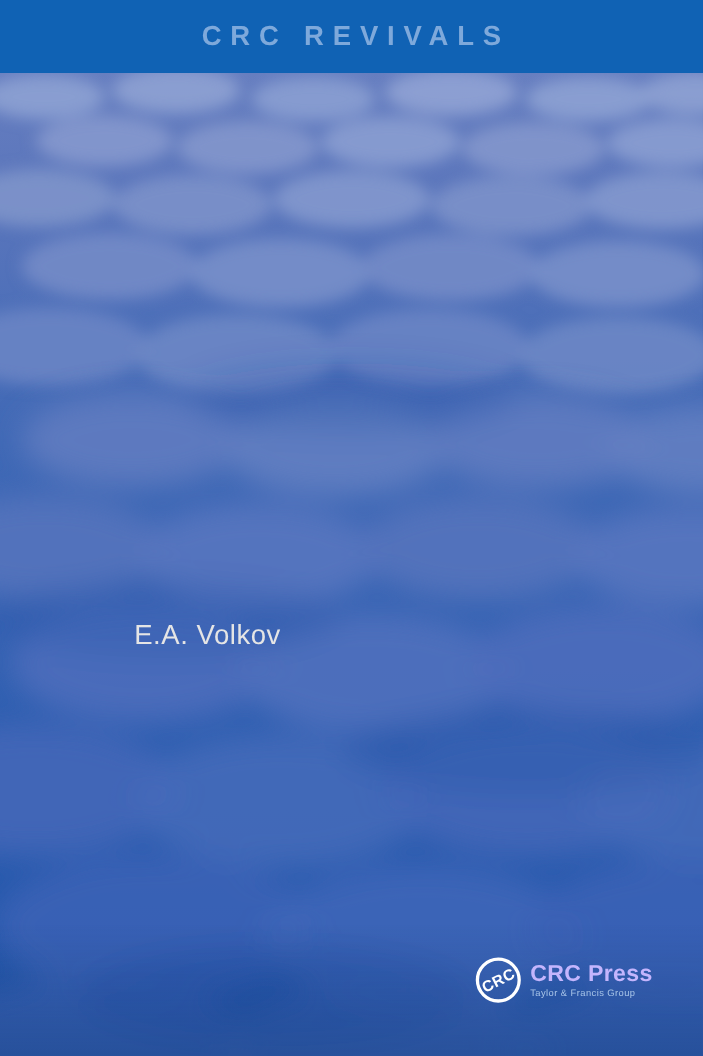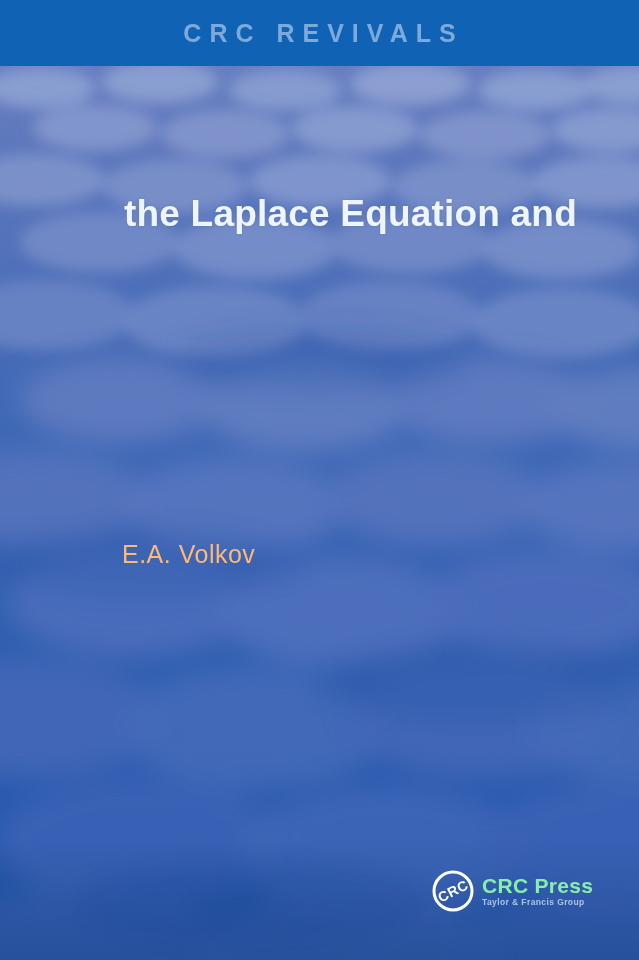--- a/index.html
+++ b/index.html
@@ -55,47 +55,47 @@
     font-size: 37px;
     line-height: 43px;
     letter-spacing: 0.2px;
     color: #eef5fd;
     text-shadow: 0 0 2px rgba(40, 80, 160, 0.25);
   }
   .title .tl { display: block; }
   .author {
     position: absolute;
     left: 122px;
-    top: 540px;
+    top: 563px;
     z-index: 2;
     font-size: 25px;
     font-weight: 400;
     letter-spacing: 0.5px;
-    color: #fdba74;
+    color: #e5e5e5;
   }
   .publisher {
     position: absolute;
     left: 431px;
     top: 869px;
     z-index: 2;
     display: flex;
     align-items: center;
   }
   .crc-ring { display: block; }
   .pubtext { margin-left: 7px; }
   .pubname {
     font-size: 21px;
     font-weight: 700;
     letter-spacing: 0.3px;
-    color: #86efac;
+    color: #c4b5fd;
     line-height: 22px;
   }
   .pubgroup {
     font-size: 8.5px;
-    font-weight: 700;
+    font-weight: 400;
     letter-spacing: 0.4px;
     color: #a9c5e8;
     line-height: 10px;
   }
 </style>
 </head>
 <body>
 
 <div class="cover">
 
@@ -188,21 +188,20 @@
     </g>
 
     <rect x="0" y="840" width="639" height="120" fill="url(#vig)"></rect>
   </svg>
 
   <header class="band">
     <span class="series">CRC REVIVALS</span>
   </header>
 
   <h1 class="title">
-    <span class="tl">the Laplace Equation and</span>
   </h1>
 
   <div class="author">E.A. Volkov</div>
 
   <div class="publisher">
     <svg class="crc-ring" width="44" height="44" viewBox="0 0 44 44" xmlns="http://www.w3.org/2000/svg">
       <circle cx="22" cy="22" r="19" fill="none" stroke="#ffffff" stroke-width="3"></circle>
       <text x="22" y="27" text-anchor="middle" transform="rotate(-27 22 22)" font-family="Liberation Sans, sans-serif" font-size="14" font-weight="700" fill="#ffffff" letter-spacing="0.5">CRC</text>
     </svg>
     <div class="pubtext">

